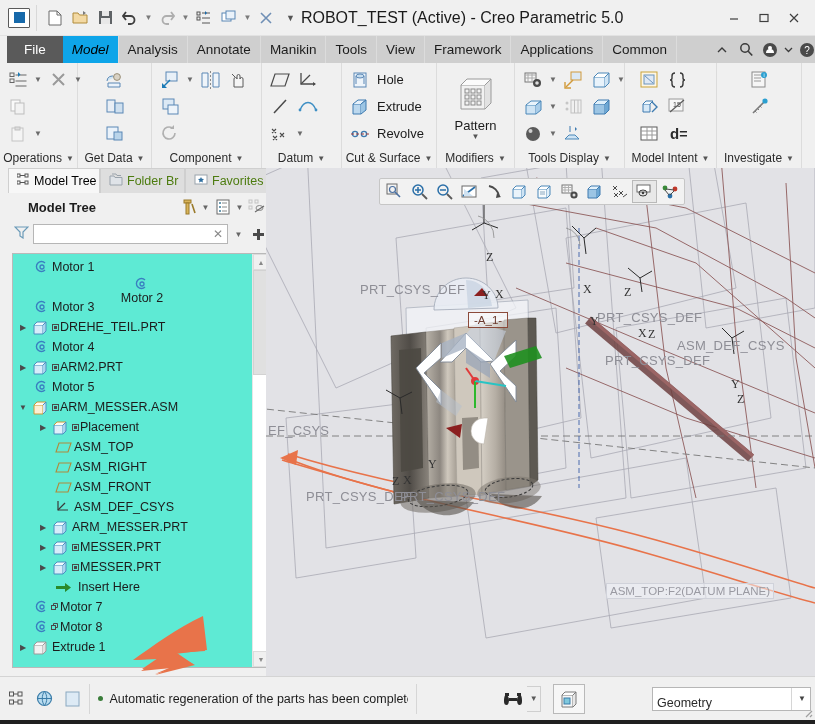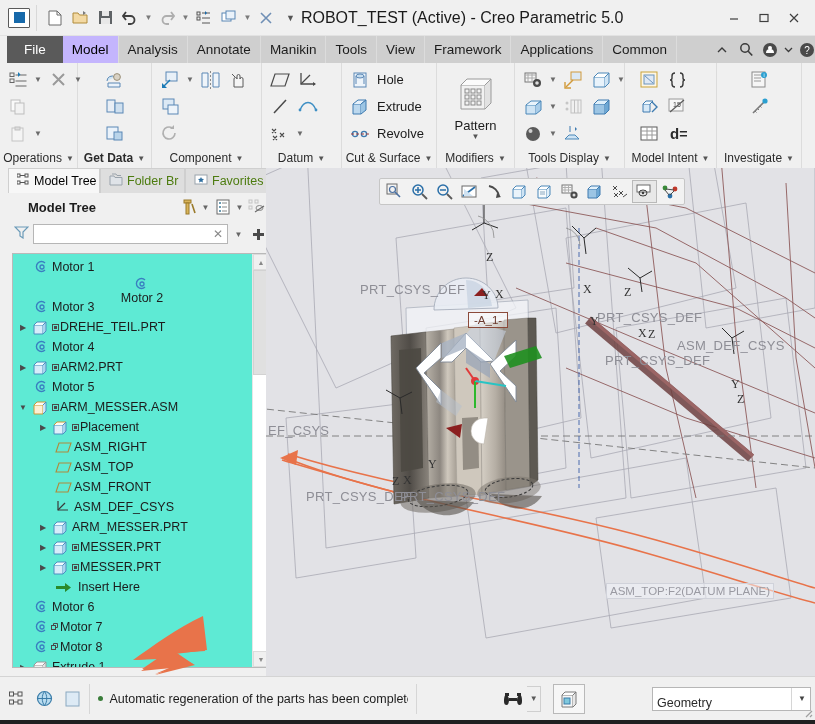--- a/index.html
+++ b/index.html
@@ -44,21 +44,21 @@
   .ribbon-tabs {
     position: absolute; top: 36px; left: 0; width: 815px; height: 27px;
     background: #cfcfcf; display: flex; align-items: stretch; font-size: 13.5px; margin-left: 7px;
   }
   .tab {
     display: flex; align-items: center; justify-content: center;
     padding: 0 9px; color: #1c1c1c; white-space: nowrap; cursor: default;
     border-right: 1px solid #dcdcdc;
   }
   .tab.file { background: #5a5a5a; color: #ffffff; padding: 0 17px; border-right: none; }
-  .tab.active { background: #c4b5fd; color: #000; }
+  .tab.active { background: #0ea5e9; color: #000; font-style: italic; }
   .tabs-right { margin-left: auto; display: flex; align-items: center; padding-right: 4px; gap: 2px; }
   .tr-btn { width: 22px; height: 24px; display:flex; align-items:center; justify-content:center; color:#3b3b3b; }
 
   
   .ribbon {
     position: absolute; top: 63px; left: 0; width: 815px; height: 105px;
     background: #f0f0f0; display: flex; align-items: stretch;
   }
   .rgroup { display: flex; flex-direction: column; border-right: 1px solid #dcdcdc; position: relative; }
   .rgroup-body { flex: 1; display: flex; padding: 3px 4px 0 4px; }
@@ -353,21 +353,21 @@
             <div class="rcaret">▼</div>
           </div>
         </div>
       </div>
       <div class="rgroup-label">
         <span>Operations</span>
           <span class="dn">▼</span>
       </div>
     </div>
 
-    <div class="rgroup" style="width:74px;font-weight:bold;">
+    <div class="rgroup" style="width:74px;">
       <div class="rgroup-body" style="justify-content:center;">
         <div class="rcol">
           <div class="rrow" style="justify-content:center;">
             <div class="ricon">
               <svg width="19" height="18" viewBox="0 0 19 18">
                   <path d="M2 10a5 5 0 0 1 8-4" fill="#cfe4f2" stroke="#5a87b5"></path>
                   <circle cx="12" cy="6" r="3.4" fill="#d9d2c4" stroke="#9a8f78"></circle>
                   <path d="M3 12h12v4H3z" fill="#eaf2fa" stroke="#5a87b5"></path>
                 </svg>
             </div>
@@ -941,30 +941,30 @@
           </div>
           <span class="tlabel">Placement</span>
         </div>
 
         <div class="trow" style="padding-left:40px;">
           <div class="ticon">
             <svg width="17" height="13" viewBox="0 0 17 13">
                 <path d="M4 2h12l-3 9H1z" fill="none" stroke="#b08a3a" stroke-width="1.1"></path>
               </svg>
           </div>
-          <span class="tlabel">ASM_RIGHT</span>
+          <span class="tlabel">ASM_TOP</span>
         </div>
 
         <div class="trow" style="padding-left:40px;">
           <div class="ticon">
             <svg width="17" height="13" viewBox="0 0 17 13">
                 <path d="M4 2h12l-3 9H1z" fill="none" stroke="#b08a3a" stroke-width="1.1"></path>
               </svg>
           </div>
-          <span class="tlabel">ASM_TOP</span>
+          <span class="tlabel">ASM_RIGHT</span>
         </div>
 
         <div class="trow" style="padding-left:40px;">
           <div class="ticon">
             <svg width="17" height="13" viewBox="0 0 17 13">
                 <path d="M4 2h12l-3 9H1z" fill="none" stroke="#b08a3a" stroke-width="1.1"></path>
               </svg>
           </div>
           <span class="tlabel">ASM_FRONT</span>
         </div>
@@ -1029,29 +1029,20 @@
 
         <div class="trow" style="padding-left:40px;">
           <div class="ticon">
             <svg width="17" height="13" viewBox="0 0 17 13">
                 <path d="M1 5h9V2l6 4.5L10 11V8H1z" fill="#2a8a2a"></path>
               </svg>
           </div>
           <span class="tlabel" style="padding-left:5px;">Insert Here</span>
         </div>
 
-        <div class="trow" style="padding-left:18px;">
-          <div class="ticon">
-            <svg width="15" height="14" viewBox="0 0 15 14">
-                <path d="M11 3a5 5 0 1 0 0 7" fill="none" stroke="#3a7fc0" stroke-width="1.4"></path>
-                <circle cx="8" cy="7" r="2" fill="none" stroke="#3a7fc0" stroke-width="1.3"></circle>
-              </svg>
-          </div>
-          <span class="tlabel">Motor 6</span>
-        </div>
 
         <div class="trow" style="padding-left:18px;">
           <div class="ticon">
             <svg width="15" height="14" viewBox="0 0 15 14">
                 <path d="M11 3a5 5 0 1 0 0 7" fill="none" stroke="#3a7fc0" stroke-width="1.4"></path>
                 <circle cx="8" cy="7" r="2" fill="none" stroke="#3a7fc0" stroke-width="1.3"></circle>
               </svg>
           </div>
           <div class="tminibox">
             <svg width="8" height="8" viewBox="0 0 8 8">

